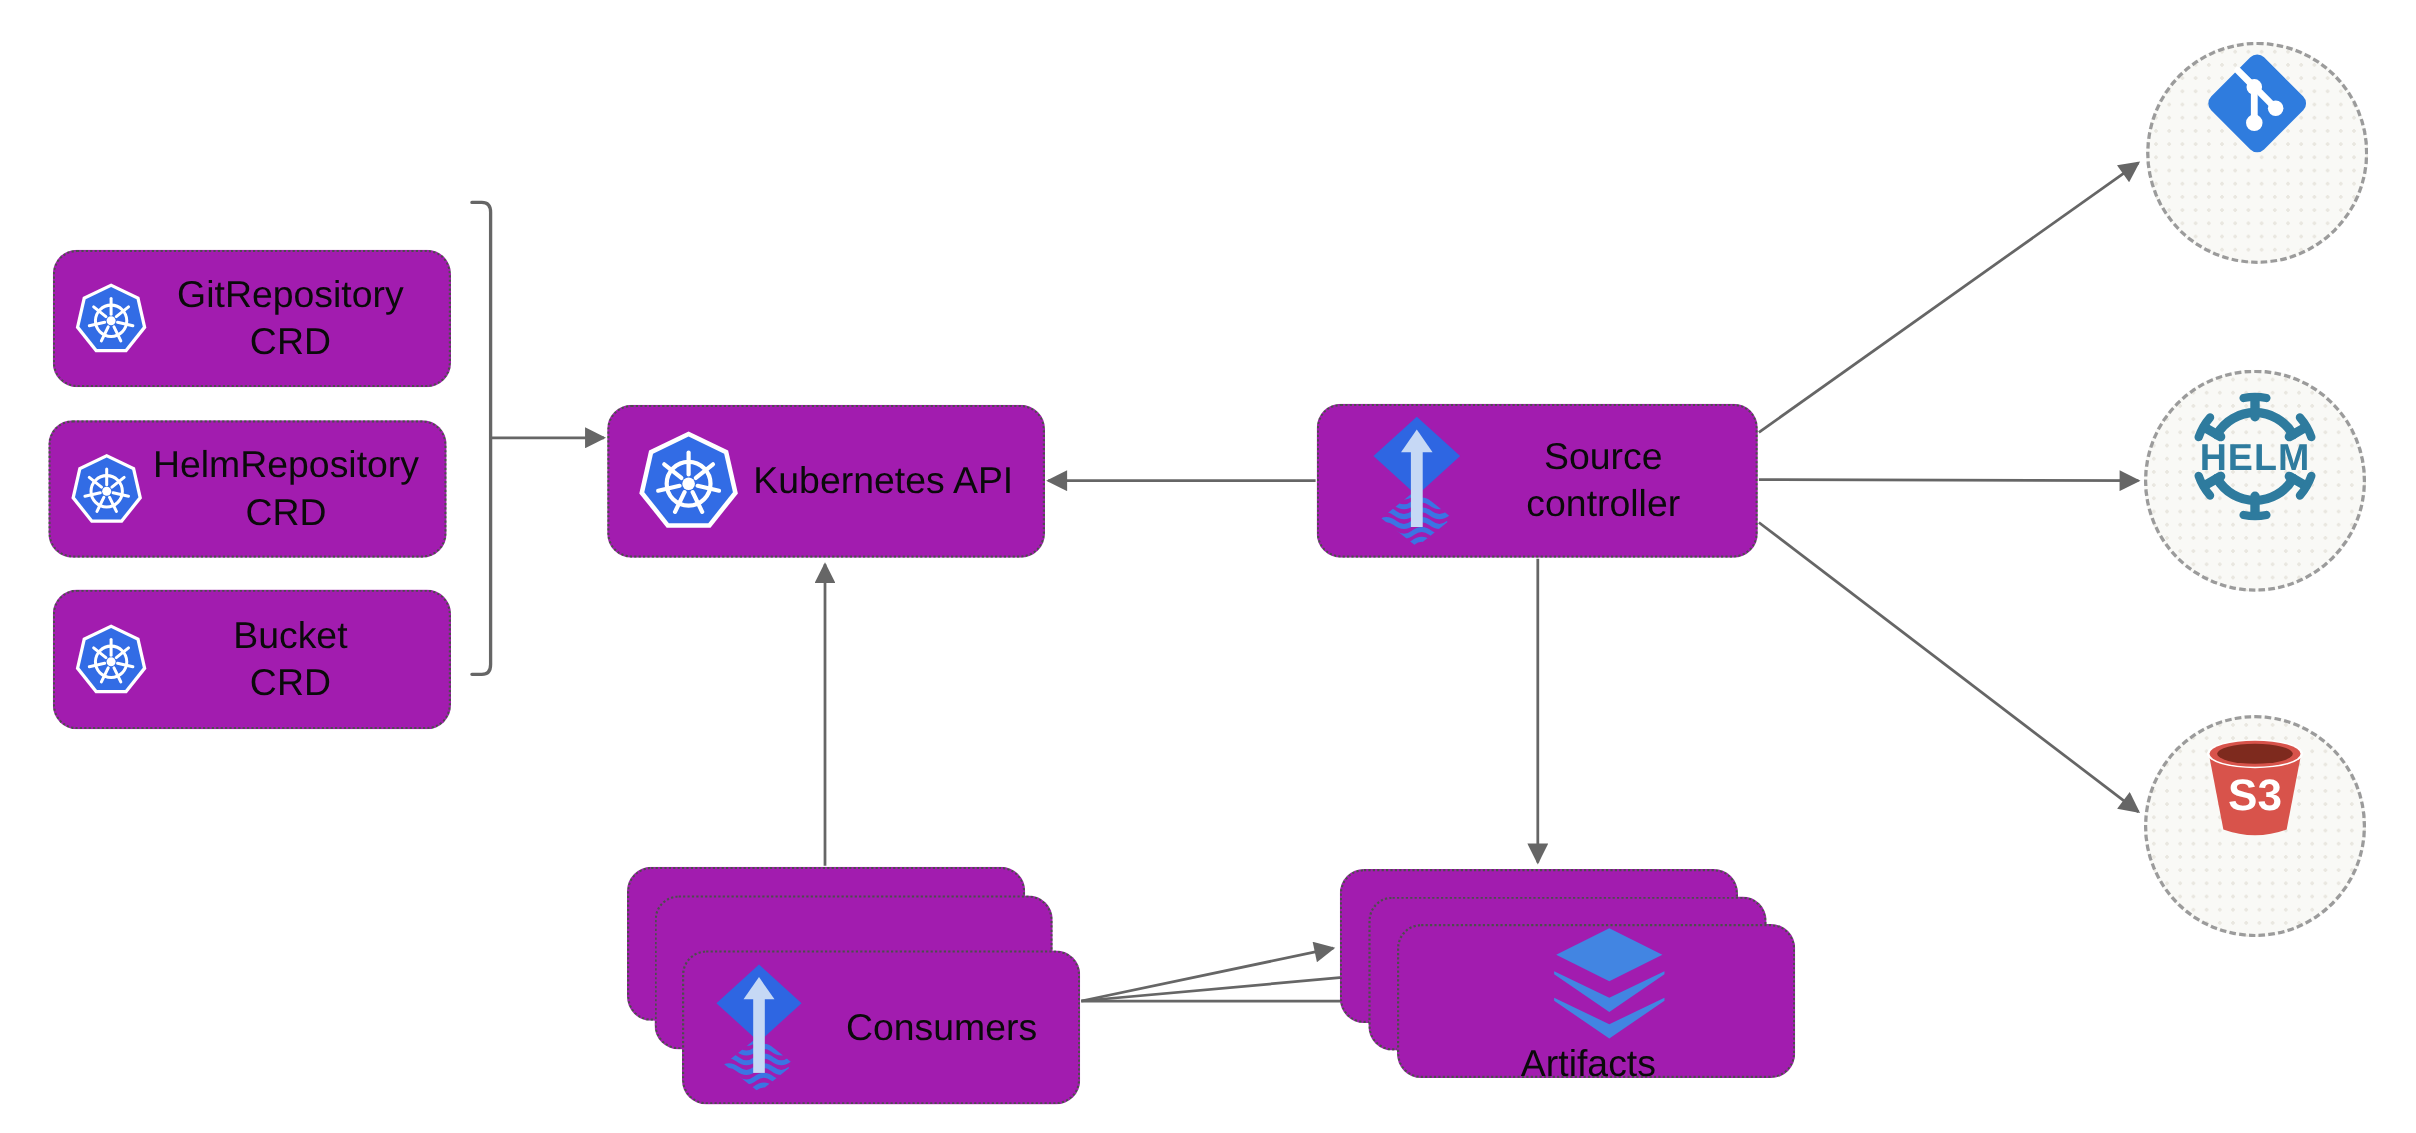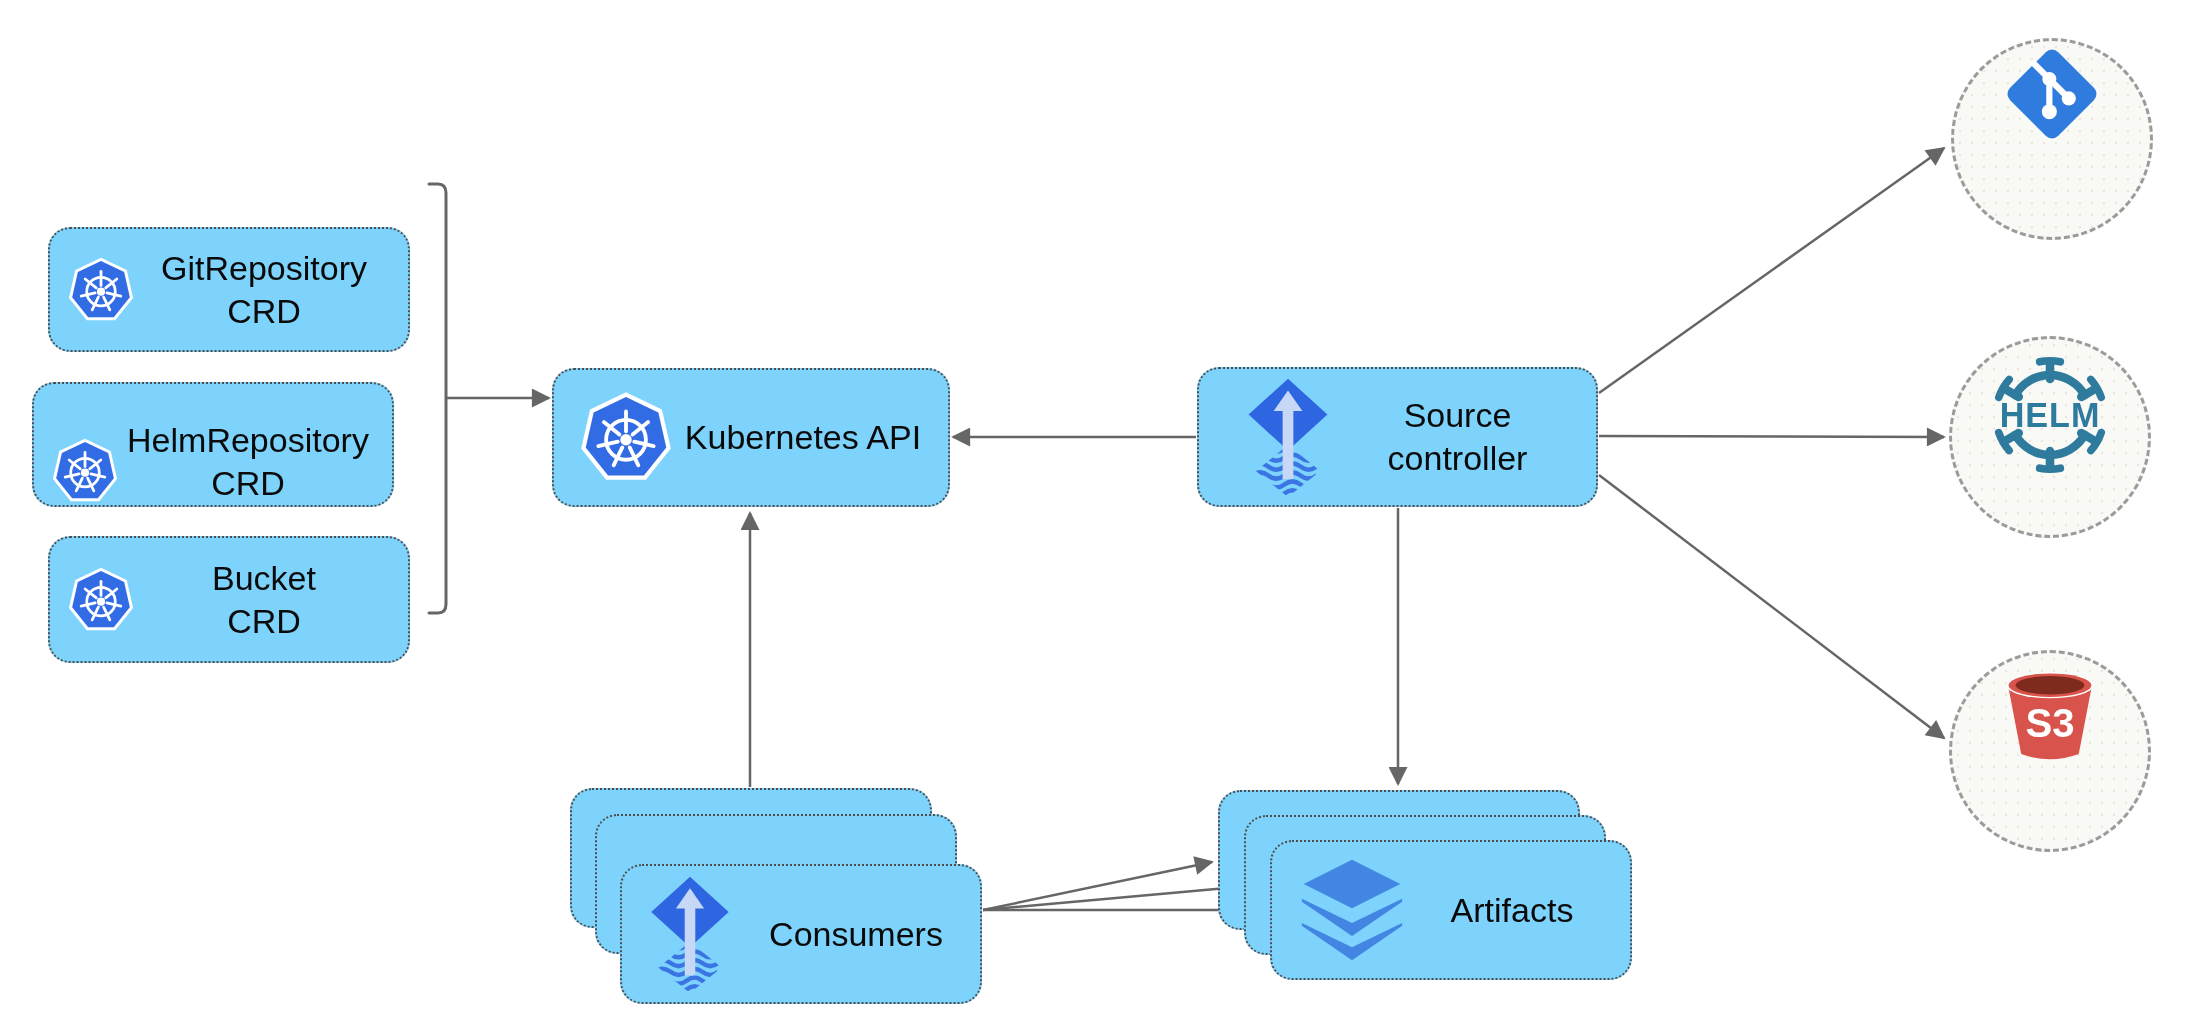--- a/index.html
+++ b/index.html
@@ -3,21 +3,21 @@
 <meta charset="utf-8">
 <style>
   html,body{margin:0;padding:0;background:#ffffff;}
   .stage{
     position:relative;width:2196px;height:1030px;background:#ffffff;
     font-family:"Liberation Sans","DejaVu Sans",sans-serif;color:#0a0a0a;
     overflow:hidden;
   }
   .box{
     position:absolute;box-sizing:border-box;
-    background:#7dd3fc;border:2.5px dotted #4D4D4D;border-radius:22px;
+    background:#a21caf;border:2.5px dotted #4D4D4D;border-radius:22px;
     display:flex;align-items:center;
   }
   .lbl{
     flex:1 1 auto;text-align:center;font-size:34px;line-height:1.26;
     color:#0a0a0a;padding-right:14px;
   }
   .lbl span{display:block;}
   .icon{flex:0 0 auto;display:block;}
   .ext{
     position:absolute;box-sizing:border-box;width:202px;height:202px;
@@ -76,21 +76,21 @@
         <line x1="51.4" y1="58.1" x2="31.1" y2="41.9"></line>
       </g>
       <circle cx="60" cy="65" r="7.5" fill="#ffffff"></circle>
     </svg>
     <div class="lbl">
       <span>GitRepository</span>
       <span>CRD</span>
     </div>
   </div>
 
-  <div class="box" style="left:32px;top:382px;width:362px;height:125px;align-items:flex-end;">
+  <div class="box" style="left:44px;top:382px;width:362px;height:125px;">
     <svg class="icon" style="margin-left:18px;" width="66" height="68" viewBox="0 0 120 124">
       <polygon points="60,3 106.9,25.6 118.5,76.4 86,117.1 34,117.1 1.5,76.4 13.1,25.6" fill="#ffffff"></polygon>
       <polygon points="60,9 102.2,29.3 112.6,75 83.4,111.7 36.6,111.7 7.4,75 17.8,29.3" fill="#326CE5"></polygon>
       <g stroke="#ffffff" stroke-width="5" stroke-linecap="round">
         <circle cx="60" cy="65" r="26" fill="none"></circle>
         <line x1="60" y1="54" x2="60" y2="28"></line>
           <line x1="68.6" y1="58.1" x2="88.9" y2="41.9"></line>
         <line x1="70.7" y1="67.4" x2="96.1" y2="73.2"></line>
           <line x1="64.8" y1="74.9" x2="76.1" y2="98.3"></line>
         <line x1="55.2" y1="74.9" x2="43.9" y2="98.3"></line>
@@ -190,21 +190,21 @@
       <rect x="44" y="36" width="12" height="78" fill="#C6D8F5"></rect>
       <polygon points="50,15 66,38 34,38" fill="#C6D8F5"></polygon>
     </svg>
     <div class="lbl">
       <span>Consumers</span>
     </div>
   </div>
 
   <div class="box" style="left:1218px;top:790px;width:362px;height:140px;"></div>
   <div class="box" style="left:1244px;top:815px;width:362px;height:140px;"></div>
-  <div class="box" style="left:1270px;top:840px;width:362px;height:140px;">
+  <div class="box" style="left:1270px;top:840px;width:362px;height:140px;flex-direction:column;">
     <svg class="icon" style="margin-left:24px;" width="112" height="104" viewBox="0 0 120 112">
       <polygon points="60,2 112,28 60,54 8,28" fill="#4285E2"></polygon>
       <polygon points="6,44 60,70 114,44 114,47 60,84 6,47" fill="#4285E2"></polygon>
       <polygon points="6,70 60,96 114,70 114,73 60,110 6,73" fill="#4285E2"></polygon>
     </svg>
     <div class="lbl">
       <span>Artifacts</span>
     </div>
   </div>
 

